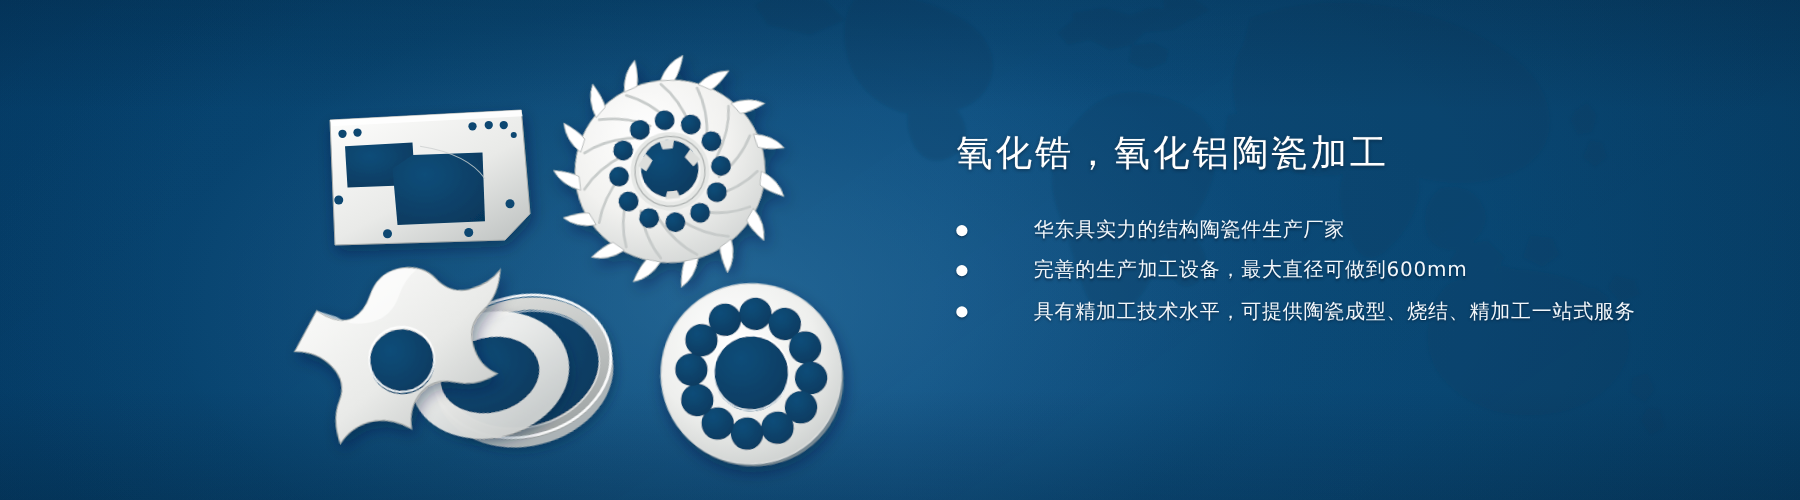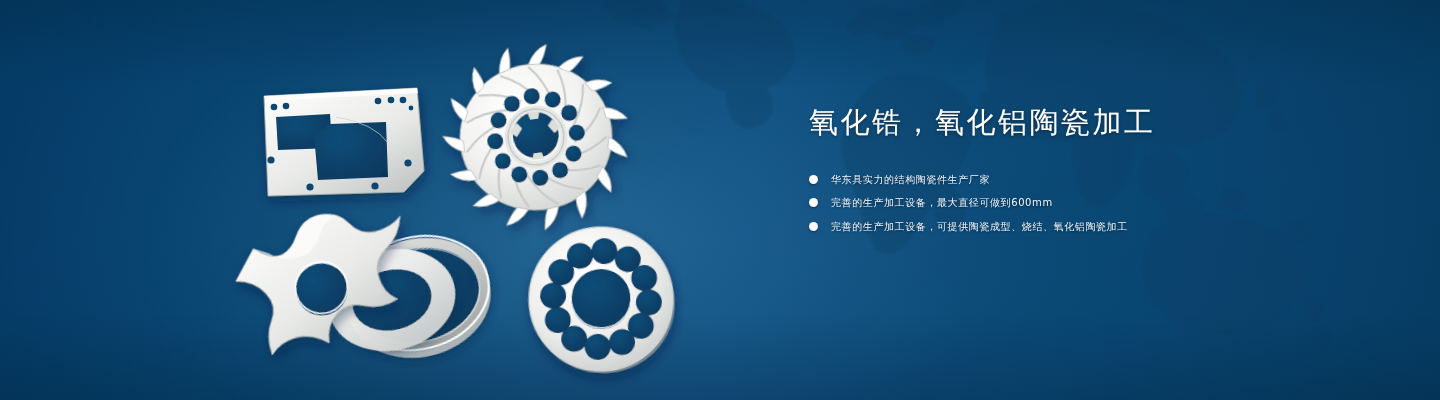--- a/index.html
+++ b/index.html
@@ -37,21 +37,21 @@
     opacity:.55;
   }
   .bg-map svg{display:block;width:100%;height:100%;}
 
   
   .parts{position:absolute;left:0;top:0;width:760px;height:400px;}
   .parts svg{display:block;width:100%;height:100%;overflow:visible;}
 
   
   .copy{
-    position:absolute;left:809px;top:104px;width:620px;
+    position:absolute;left:765px;top:104px;width:620px;
   }
   .headline{
     margin:0;
     font-size:29px;
     font-weight:400;
     letter-spacing:2.5px;
     color:#ffffff;
     line-height:1.3;
     text-shadow:0 1px 3px rgba(0,12,28,.55), 0 0 1px rgba(255,255,255,.35);
     white-space:nowrap;
@@ -70,25 +70,26 @@
   .bullet:last-child{margin-bottom:0;}
   .dot{
     flex:0 0 auto;
     width:9px;height:9px;
     border-radius:50%;
     background:#ffffff;
     margin-right:13px;
     box-shadow:0 1px 2px rgba(0,10,25,.45);
   }
   .bullet-text{
-    font-size:10px;
+    font-size:16px;
     color:#f2f7fb;
     letter-spacing:.6px;
     line-height:1.55;
     text-shadow:0 1px 2px rgba(0,12,28,.5);
+    margin-left:40px;
   }
 </style>
 </head>
 <body>
 
 <div class="banner">
 
   <div class="bg-base"></div>
   <div class="bg-glow"></div>
 
@@ -332,18 +333,18 @@
       <li class="bullet">
         <span class="dot"></span>
         <span class="bullet-text">华东具实力的结构陶瓷件生产厂家</span>
       </li>
       <li class="bullet">
         <span class="dot"></span>
         <span class="bullet-text">完善的生产加工设备，最大直径可做到600mm</span>
       </li>
       <li class="bullet">
         <span class="dot"></span>
-        <span class="bullet-text">完善的生产加工设备，可提供陶瓷成型、烧结、氧化铝陶瓷加工</span>
+        <span class="bullet-text">具有精加工技术水平，可提供陶瓷成型、烧结、精加工一站式服务</span>
       </li>
     </ul>
   </div>
 
 </div>
 
 </body></html>

